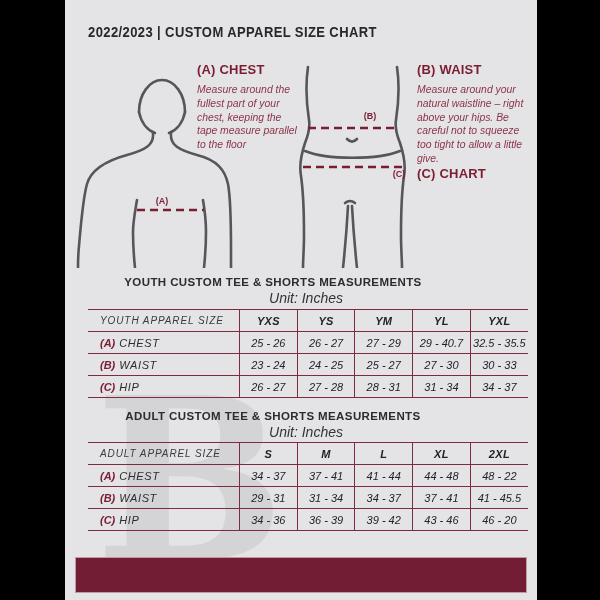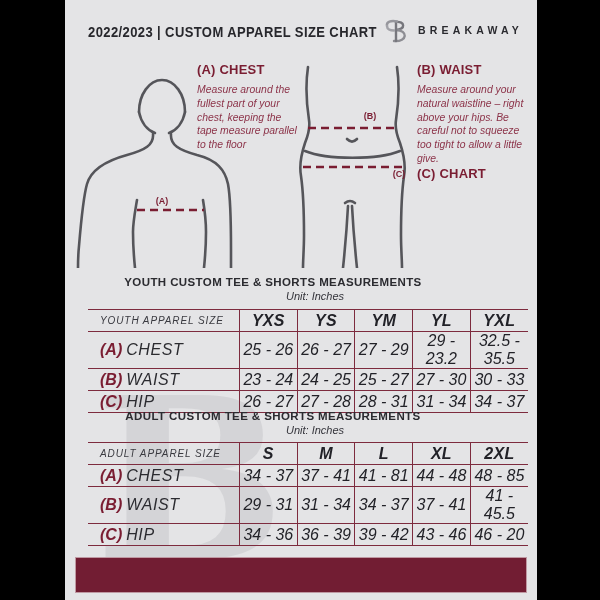--- a/index.html
+++ b/index.html
@@ -23,27 +23,27 @@
   
   .guide-h{font-size:13px;font-weight:bold;color:#7a1d32;letter-spacing:0.2px;}
   .guide-p{margin:6px 0 0 0;font-size:10.4px;font-style:italic;color:#8c3349;
            line-height:1.33;white-space:pre-line;}
   .gblock{position:absolute;}
   .marker{position:absolute;font-size:9px;font-weight:bold;color:#7a1d32;text-align:center;}
 
   
   .sec-title{position:absolute;left:0;width:416px;text-align:center;font-size:11.5px;
              font-weight:bold;letter-spacing:0.4px;color:#2b2b30;}
-  .sec-unit{position:absolute;left:14px;width:472px;text-align:center;font-size:11px;
+  .sec-unit{position:absolute;left:5px;width:472px;text-align:center;font-size:14px;
             font-style:italic;color:#33333a;}
 
   
   .size-table{position:absolute;left:23px;border-collapse:collapse;table-layout:fixed;width:440px;font-style:italic;}
   .size-table td{border-top:1.6px solid #7d2b3e;height:21px;padding:0;text-align:center;
-                 font-size:16px;color:#222228;}
+                 font-size:11px;color:#222228;}
   .size-table tr:last-child td{border-bottom:1.6px solid #7d2b3e;}
   .size-table td + td{border-left:1.6px solid #7d2b3e;}
   .size-table .c0{width:139px;text-align:left;padding-left:12px;}
   .size-table .th{font-weight:bold;letter-spacing:0.3px;}
   .size-table .th-label{font-weight:normal;font-size:10px;letter-spacing:0.9px;color:#3a3a40;}
   .size-table .pfx{font-weight:bold;color:#7a1d32;margin-right:4px;}
   .size-table .lbl{letter-spacing:0.6px;color:#2b2b30;}
 
   
   .footer-band{position:absolute;left:10px;top:557px;width:452px;height:36px;
@@ -55,32 +55,20 @@
 <body>
 
 <div class="canvas">
   <div class="doc">
 
     <div class="watermark">B</div>
 
     <div class="layer">
 
       <div class="hdr-title">2022/2023  |  CUSTOM APPAREL SIZE CHART</div>
-      <div class="brand">
-        <svg width="27" height="28" viewBox="0 0 27 28">
-          <g fill="none" stroke="#85858b" stroke-width="2.4" stroke-linecap="round">
-            <path d="M12,6 C21,5 22,13 12,14" stroke="#77777d"></path>
-            <path d="M12,14 C24,14 24,26 10,25" stroke="#8d8d93"></path>
-            <path d="M12,6 L12,25" stroke="#77777d"></path>
-            <path d="M3,10 C2,6 7,4 13,5.5" stroke="#96969c"></path>
-            <path d="M3,10 C3,13 6,14.5 10,14.5" stroke="#a2a2a8"></path>
-          </g>
-        </svg>
-        <span class="brand-name">BREAKAWAY</span>
-      </div>
 
       <svg style="position:absolute;left:10px;top:60px;" width="158" height="208" viewBox="0 0 158 208">
         <g fill="none" stroke="#55555a" stroke-width="2.6" stroke-linecap="round">
           <path d="M64,52 A23,32 0 1 1 110,52"></path>
           <path d="M64,52 C66,62 72,70 80,73"></path>
           <path d="M110,52 C108,62 102,70 94,73"></path>
           <path d="M78,74 C79,85 70,90 52,95 C30,101 16,110 12,124 C8,138 6,162 4,186 C3,196 3,203 3,208"></path>
           <path d="M96,74 C95,85 104,90 122,95 C142,100 150,110 153,124 C156,140 156,166 156,190 C156,198 156,204 156,208"></path>
           <path d="M62,140 C60,152 58,162 58,172 C58,186 59,198 60,208"></path>
           <path d="M128,140 C130,152 131,162 131,172 C131,186 130,198 129,208"></path>
@@ -130,21 +118,21 @@
           <td class="th">YS</td>
           <td class="th">YM</td>
           <td class="th">YL</td>
           <td class="th">YXL</td>
         </tr>
         <tr>
           <td class="c0"><span class="pfx">(A)</span><span class="lbl">CHEST</span></td>
           <td>25 - 26</td>
           <td>26 - 27</td>
           <td>27 - 29</td>
-          <td>29 - 23.2</td>
+          <td>29 - 40.7</td>
           <td>32.5 - 35.5</td>
         </tr>
         <tr>
           <td class="c0"><span class="pfx">(B)</span><span class="lbl">WAIST</span></td>
           <td>23 - 24</td>
           <td>24 - 25</td>
           <td>25 - 27</td>
           <td>27 - 30</td>
           <td>30 - 33</td>
         </tr>
@@ -169,23 +157,23 @@
           <td class="th">S</td>
           <td class="th">M</td>
           <td class="th">L</td>
           <td class="th">XL</td>
           <td class="th">2XL</td>
         </tr>
         <tr>
           <td class="c0"><span class="pfx">(A)</span><span class="lbl">CHEST</span></td>
           <td>34 - 37</td>
           <td>37 - 41</td>
-          <td>41 - 81</td>
+          <td>41 - 44</td>
           <td>44 - 48</td>
-          <td>48 - 85</td>
+          <td>48 - 22</td>
         </tr>
         <tr>
           <td class="c0"><span class="pfx">(B)</span><span class="lbl">WAIST</span></td>
           <td>29 - 31</td>
           <td>31 - 34</td>
           <td>34 - 37</td>
           <td>37 - 41</td>
           <td>41 - 45.5</td>
         </tr>
         <tr>

